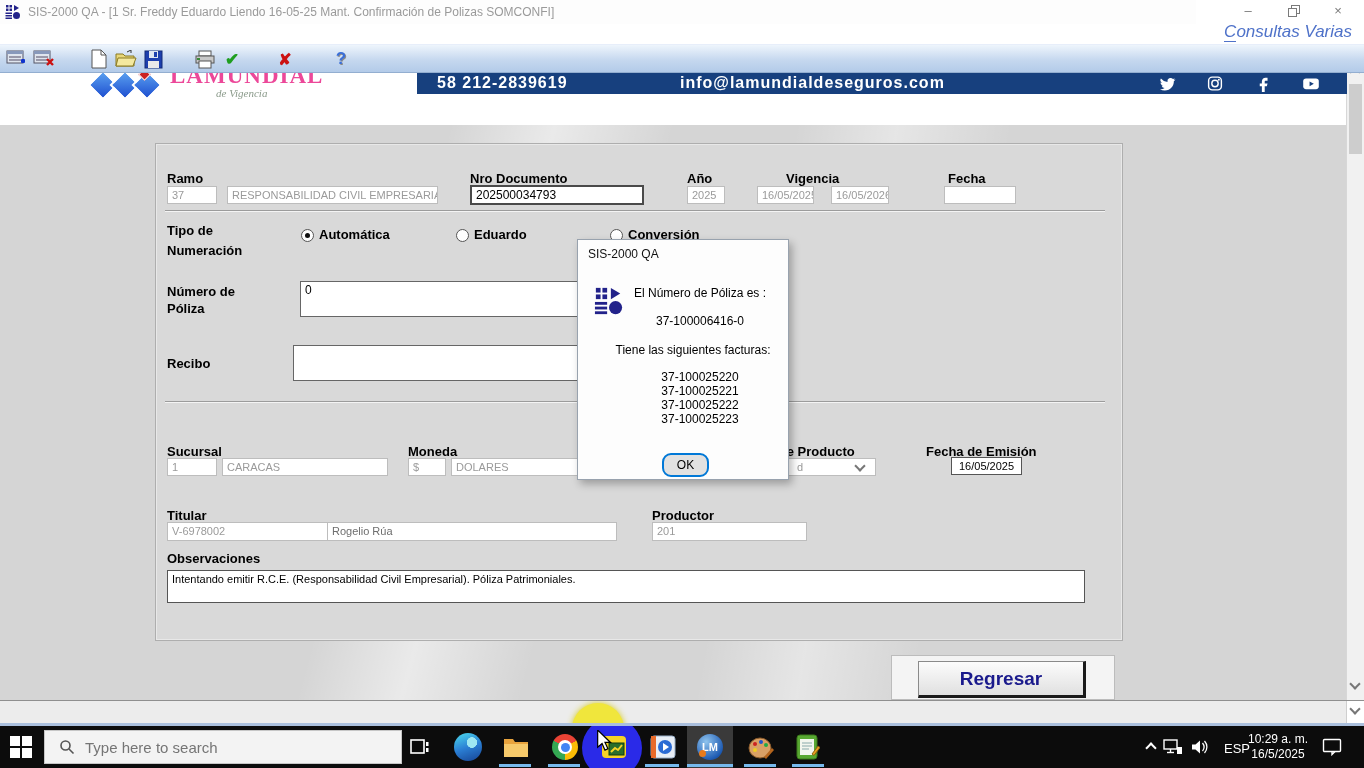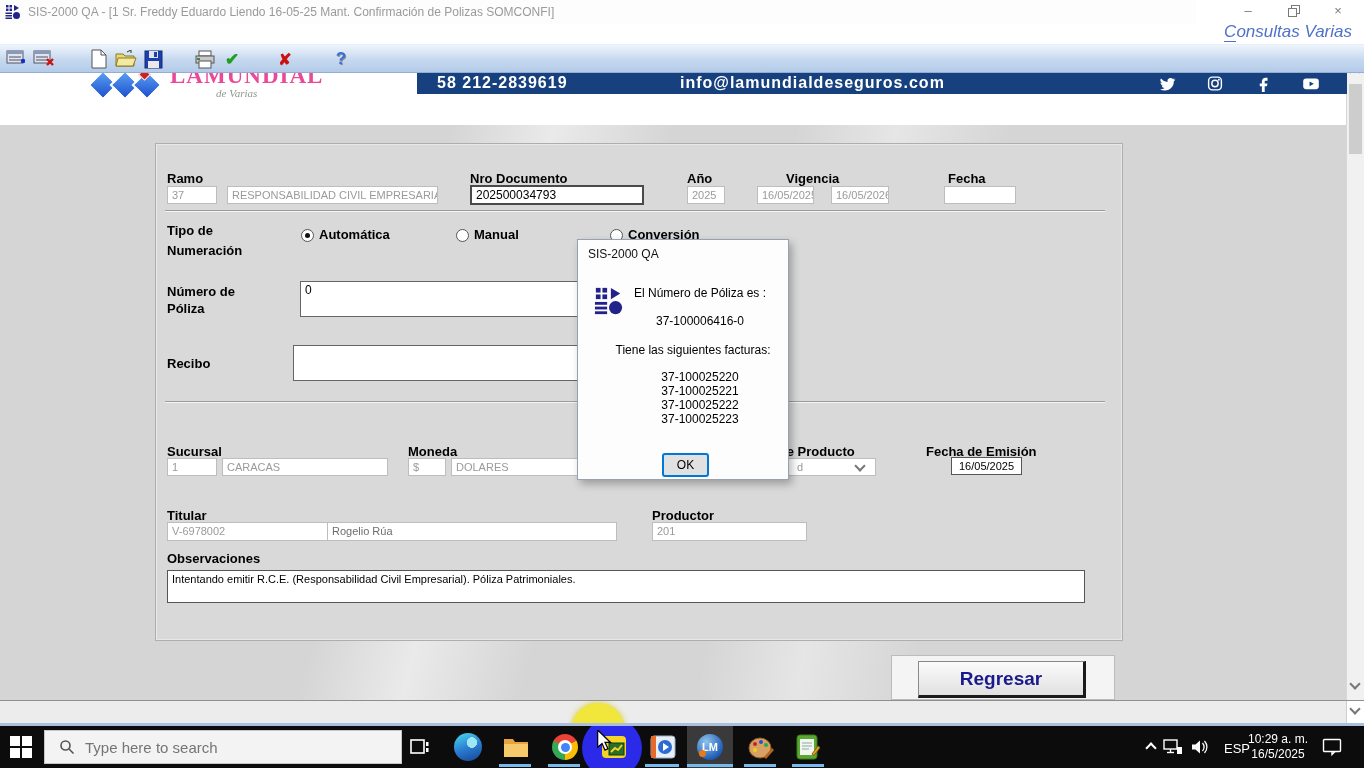--- a/index.html
+++ b/index.html
@@ -56,21 +56,21 @@
   .chev { width:8px; height:8px; border-right:2px solid #777; border-bottom:2px solid #777; }
   .chev-down { transform:rotate(45deg); }
   .chev-up { transform:rotate(-135deg); }
 
   
   #dialog { left:577px; top:239px; width:212px; height:241px; background:#fdfdfd;
             border:1px solid #98a2ae; box-shadow:3px 4px 8px rgba(0,0,0,.28); z-index:50; }
   #dialog .dlg-title { left:10px; top:7px; font-size:12px; color:#111; }
   #dialog .dlg-text { font-size:12px; color:#000; text-align:center; left:38px; width:168px; }
   #dialog .ok-btn { left:84px; top:213px; width:47px; height:24px; background:#e1e1e1;
-                    border:2px solid #0078d7; border-radius:3px; font-size:12px; color:#000; }
+                    border:2px solid #0078d7; border-radius:9px; font-size:12px; color:#000; }
 
   
   #regresar-panel { left:891px; top:530px; width:224px; height:45px; background:#f4f4f4; border:1px solid #bcbcbc; }
   #regresar-btn { left:26px; top:5px; width:168px; height:37px;
                   background:linear-gradient(#fcfcfc,#e0e0e0); border:1px solid #8a8a8a;
                   border-right:3px solid #1a1a1a; border-bottom:3px solid #1a1a1a;
                   color:#1a1a8c; font-weight:bold; font-size:19px; }
 
   
   #vscroll { left:1346px; top:60px; width:18px; height:640px; background:#f1f1f1; border-left:1px solid #d7d7d7; }
@@ -191,21 +191,21 @@
   </div>
 
   <div id="header" class="abs">
 
     <div class="abs" style="left:88px;top:-3px;width:320px;height:50px;z-index:1">
       <div class="diamond abs" style="left:4px;top:4px"></div>
       <div class="diamond abs" style="left:26px;top:4px"></div>
       <div class="diamond abs" style="left:48px;top:4px"></div>
       <div class="abs" style="left:52px;top:0;width:9px;height:9px;transform:rotate(45deg);background:#c22;border:1px solid #fff"></div>
       <span class="abs logo-text" style="left:82px;top:-7px">LAMUNDIAL</span>
-      <span class="abs logo-sub" style="left:128px;top:17px">de Varias</span>
+      <span class="abs logo-sub" style="left:128px;top:17px">de Vigencia</span>
     </div>
   </div>
 
   <div id="navybar" class="abs">
     <span class="abs navy-txt" style="left:20px">58 212-2839619</span>
     <span class="abs navy-txt" style="left:263px">info@lamundialdeseguros.com</span>
     <svg class="abs soc" style="left:740px" viewBox="0 0 24 24">
       <path fill="#fff" d="M23 4.9c-.8.4-1.7.6-2.6.8A4.5 4.5 0 0 0 12.7 9.8 12.8 12.8 0 0 1 3.4 5a4.5 4.5 0 0 0 1.4 6 4.4 4.4 0 0 1-2-.5v.1c0 2.1 1.5 3.9 3.6 4.4a4.5 4.5 0 0 1-2 .1 4.5 4.5 0 0 0 4.2 3.1A9 9 0 0 1 2 20a12.7 12.7 0 0 0 6.9 2c8.3 0 12.8-6.9 12.8-12.8v-.6c.9-.6 1.6-1.4 2.3-2.3-.8.4-1.7.6-2.6.7z"></path>
     </svg>
     <svg class="abs soc" style="left:788px" viewBox="0 0 24 24">
@@ -239,21 +239,21 @@
     <div class="abs field" style="left:944px;top:61px;width:72px"></div>
 
     <div class="abs sep" style="left:165px;top:85px;width:940px"></div>
 
     <div class="abs lbl" style="left:167px;top:96px;width:92px;line-height:20px">Tipo de Numeración</div>
     <div class="abs radio" style="left:301px;top:104px">
         <div class="dot"></div>
       </div>
     <div class="abs lbl" style="left:319px;top:102px">Automática</div>
     <div class="abs radio" style="left:456px;top:104px"></div>
-    <div class="abs lbl" style="left:474px;top:102px">Manual</div>
+    <div class="abs lbl" style="left:474px;top:102px">Eduardo</div>
     <div class="abs radio" style="left:610px;top:104px"></div>
     <div class="abs lbl" style="left:628px;top:102px">Conversión</div>
 
     <div class="abs lbl" style="left:167px;top:158px;width:96px;line-height:17px">Número de Póliza</div>
     <div class="abs field" style="left:300px;top:156px;width:340px;height:36px;border:1px solid #666;color:#000;font-size:12px">0</div>
 
     <div class="abs lbl" style="left:167px;top:231px">Recibo</div>
     <div class="abs field" style="left:293px;top:220px;width:347px;height:36px;border:1px solid #666"></div>
 
     <div class="abs sep" style="left:165px;top:276px;width:940px"></div>

